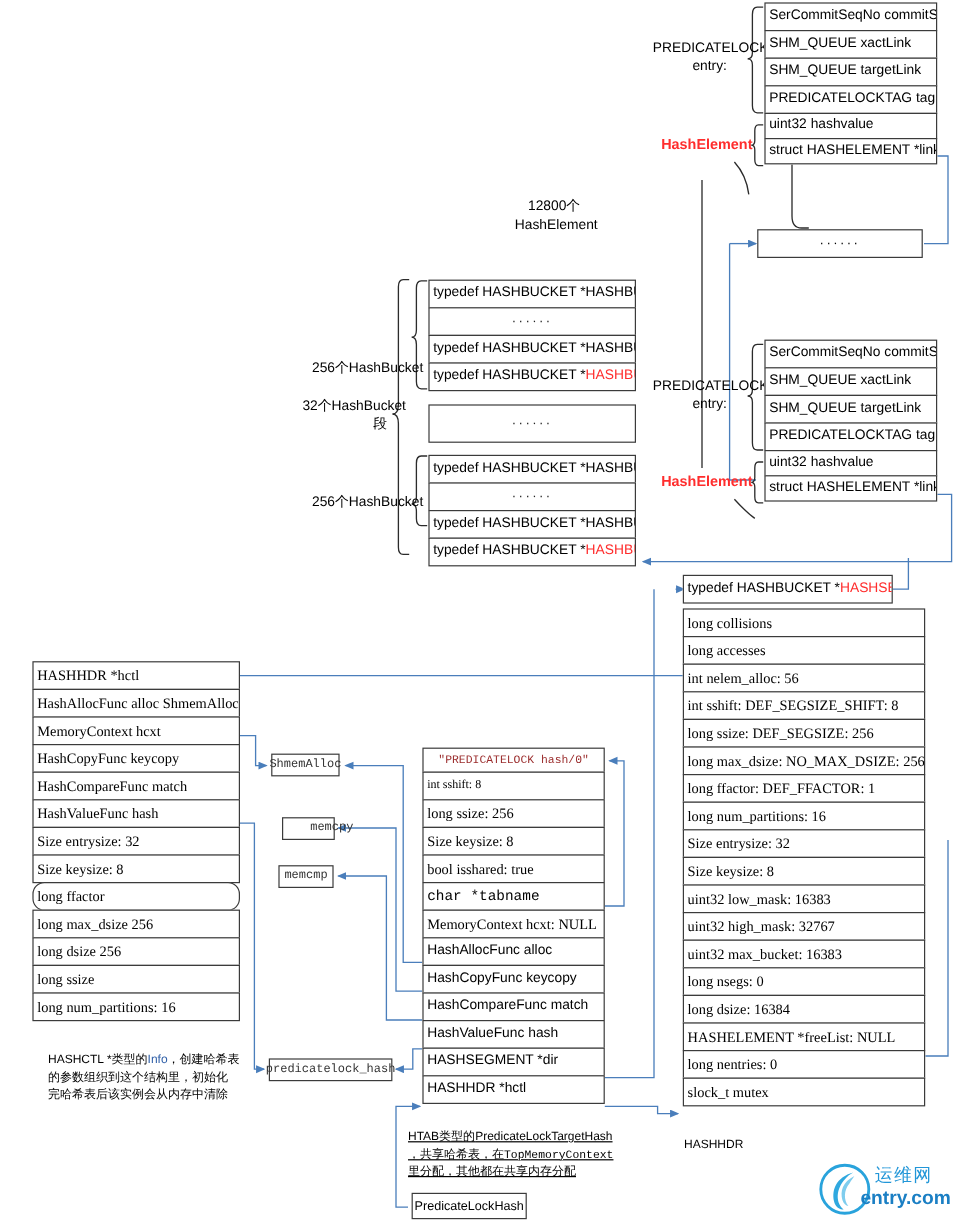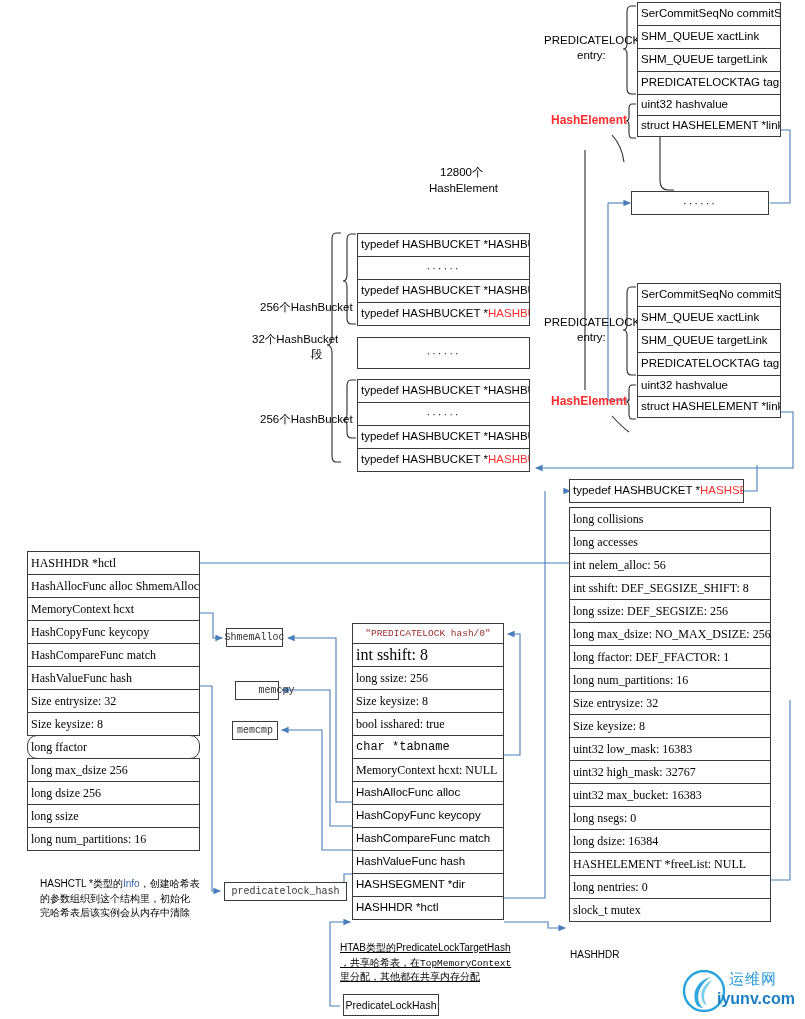--- a/index.html
+++ b/index.html
@@ -266,25 +266,25 @@
 
 <div class="cap" style="left:28px;top:877px;width:185px;margin-left:12px;">
   <span>HASHCTL *类型的</span><span class="blu">Info</span><span>，创建哈希表</span><br>
   <span>的参数组织到这个结构里，初始化</span><br>
   <span>完哈希表后该实例会从内存中清除</span>
 </div>
 
 <div class="fnbox" style="left:226px;top:628px;width:57px;height:19px;">ShmemAlloc</div>
 <div class="fnbox" style="left:235px;top:681px;width:44px;height:19px;padding-left:39px;">memcpy</div>
 <div class="fnbox" style="left:232px;top:721px;width:46px;height:19px;">memcmp</div>
-<div class="fnbox" style="left:224px;top:882px;width:123px;height:19px;">predicatelock_hash</div>
+<div class="fnbox" style="left:224px;top:882px;width:103px;height:19px;">predicatelock_hash</div>
 
 <div class="box" style="left:352px;top:623px;width:152px;">
   <div class="row titlerow" style="height:21px;">"PREDICATELOCK hash/0"</div>
-  <div class="row serifrow" style="height:24px;font-family:'Liberation Serif',serif;font-size:16px;">int sshift: 8</div>
+  <div class="row serifrow" style="height:24px;font-family:'Liberation Serif',serif;font-size:10px;">int sshift: 8</div>
   <div class="row" style="height:24px;font-family:'Liberation Serif',serif;font-size:12px;">long ssize: 256</div>
   <div class="row" style="height:24px;font-family:'Liberation Serif',serif;font-size:12px;">Size keysize: 8</div>
   <div class="row" style="height:24px;font-family:'Liberation Serif',serif;font-size:12px;">bool isshared: true</div>
   <div class="row" style="height:24px;font-family:Liberation Mono, monospace;font-size:12px;">char *tabname</div>
   <div class="row" style="height:24px;font-family:'Liberation Serif',serif;font-size:12px;">MemoryContext hcxt: NULL</div>
   <div class="row" style="height:24px;">HashAllocFunc alloc</div>
   <div class="row" style="height:24px;">HashCopyFunc keycopy</div>
   <div class="row" style="height:24px;">HashCompareFunc match</div>
   <div class="row" style="height:24px;">HashValueFunc hash</div>
   <div class="row" style="height:24px;">HASHSEGMENT *dir</div>
@@ -299,14 +299,14 @@
 
 <div class="plainbox" style="left:343px;top:994px;width:96px;height:22px;font-size:10.5px;">PredicateLockHash</div>
 
 <div class="wm" style="left:681px;top:968px;width:120px;height:46px;">
   <svg width="46" height="46" viewBox="0 0 46 46" style="position:absolute;left:0;top:0;">
     <circle cx="23" cy="23" r="20" fill="none" stroke="#29a3dc" stroke-width="2.4"></circle>
     <path d="M30,9 C16,13 12,23 14,33 C15,38 19,40 22,40 C16,35 15,25 22,16 C25,12 28,10 30,9 Z" fill="#2fa8df"></path>
     <path d="M31,12 C21,17 19,25 21,32 C22,35 24,37 26,37 C22,32 22,24 27,18 C28.5,15.5 30,13.5 31,12 Z" fill="#7fcdee"></path>
   </svg>
   <div class="t1" style="position:absolute;left:48px;top:2px;">运维网</div>
-  <div class="t2" style="position:absolute;left:36px;top:22px;">iyunv.com</div>
+  <div class="t2" style="position:absolute;left:36px;top:22px;">entry.com</div>
 </div>
 
 </body></html>

